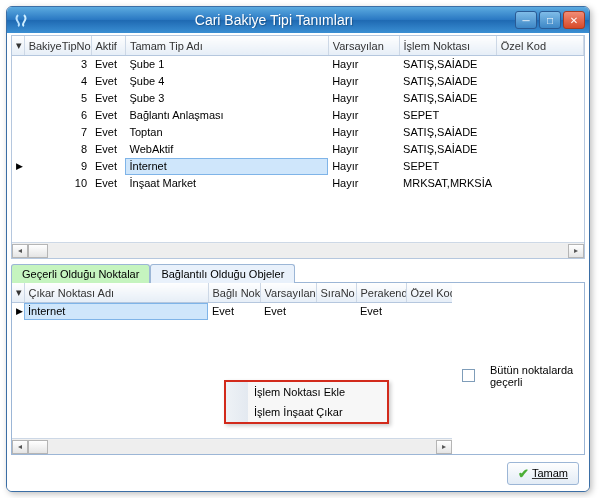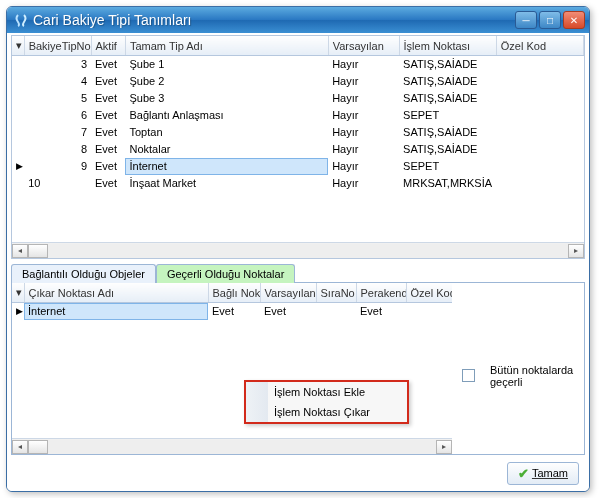--- a/index.html
+++ b/index.html
@@ -21,20 +21,21 @@
     box-shadow: 2px 2px 6px rgba(0,0,0,0.25);
     background: #fff;
   }
   .titlebar {
     height: 26px;
     background: linear-gradient(to bottom, #5cabe0 0%, #2b79c3 48%, #1f6ab3 52%, #3b8fd3 100%);
     display: flex;
     align-items: center;
     padding: 0 4px 0 6px;
     color: #fff;
+    text-align: center;
   }
   .titlebar .app-icon {
     width: 16px; height: 16px;
     margin-right: 4px;
     display: inline-flex; align-items: center; justify-content: center;
     font-size: 12px;
   }
   .titlebar .title {
     flex: 1;
     font-size: 14px;
@@ -178,21 +179,21 @@
     width: 13px; height: 13px;
     border: 1px solid #7f9db9;
     background: #fff;
     margin-right: 4px;
     flex: 0 0 auto;
   }
 
   
   .ctxmenu {
     position: absolute;
-    left: 232px;
+    left: 212px;
     top: 60px;
     width: 165px;
     background: #f7f7f7;
     border: 2px solid #d22a1b;
     box-shadow: 2px 2px 4px rgba(0,0,0,0.2);
     z-index: 5;
   }
   .ctxmenu .stripe {
     position: absolute;
     left:0; top:0; bottom:0; width: 22px;
@@ -281,21 +282,21 @@
               <td>Evet</td>
               <td>Şube 1</td>
               <td>Hayır</td>
               <td>SATIŞ,SAİADE</td>
               <td></td>
             </tr>
             <tr>
               <td class="indicator-col"></td>
               <td style="text-align: right;">4</td>
               <td>Evet</td>
-              <td>Şube 2</td>
+              <td>Şube 4</td>
               <td>Hayır</td>
               <td>SATIŞ,SAİADE</td>
               <td></td>
             </tr>
             <tr>
               <td class="indicator-col"></td>
               <td style="text-align: right;">5</td>
               <td>Evet</td>
               <td>Şube 3</td>
               <td>Hayır</td>
@@ -317,57 +318,57 @@
               <td>Evet</td>
               <td>Toptan</td>
               <td>Hayır</td>
               <td>SATIŞ,SAİADE</td>
               <td></td>
             </tr>
             <tr>
               <td class="indicator-col"></td>
               <td style="text-align: right;">8</td>
               <td>Evet</td>
-              <td>Noktalar</td>
+              <td>WebAktif</td>
               <td>Hayır</td>
               <td>SATIŞ,SAİADE</td>
               <td></td>
             </tr>
             <tr>
               <td class="indicator-col">▶</td>
               <td style="text-align: right;">9</td>
               <td>Evet</td>
               <td class="cell-sel">İnternet</td>
               <td>Hayır</td>
               <td>SEPET</td>
               <td></td>
             </tr>
             <tr>
               <td class="indicator-col"></td>
-              <td style="">10</td>
+              <td style="text-align: right;">10</td>
               <td>Evet</td>
               <td>İnşaat Market</td>
               <td>Hayır</td>
               <td>MRKSAT,MRKSİA</td>
               <td></td>
             </tr>
           </tbody>
       </table>
       <div style="flex:1"></div>
       <div class="hscroll">
         <div class="btn">◂</div>
         <div class="thumb"></div>
         <div class="track"></div>
         <div class="btn">▸</div>
       </div>
     </div>
 
     <div class="tabbar">
+      <div class="tab active">Geçerli Olduğu Noktalar</div>
       <div class="tab inactive">Bağlantılı Olduğu Objeler</div>
-      <div class="tab active">Geçerli Olduğu Noktalar</div>
     </div>
 
     <div class="bottom-panel">
       <div class="bottom-inner">
 
         <div class="grid grid-bottom" style="border:0; border-right:0;">
           <table>
             <colgroup>
               <col style="width:12px">
               <col style="width:184px">
@@ -398,21 +399,21 @@
                   <td>Evet</td>
                   <td></td>
                 </tr>
               </tbody>
           </table>
           <div class="grid-body" style="position:relative;">
 
             <div class="ctxmenu">
               <div class="stripe"></div>
               <div class="ctxitem">İşlem Noktası Ekle</div>
-              <div class="ctxitem">İşlem Noktası Çıkar</div>
+              <div class="ctxitem">İşlem İnşaat Çıkar</div>
             </div>
           </div>
           <div class="hscroll">
             <div class="btn">◂</div>
             <div class="thumb"></div>
             <div class="track"></div>
             <div class="btn">▸</div>
           </div>
         </div>
 

